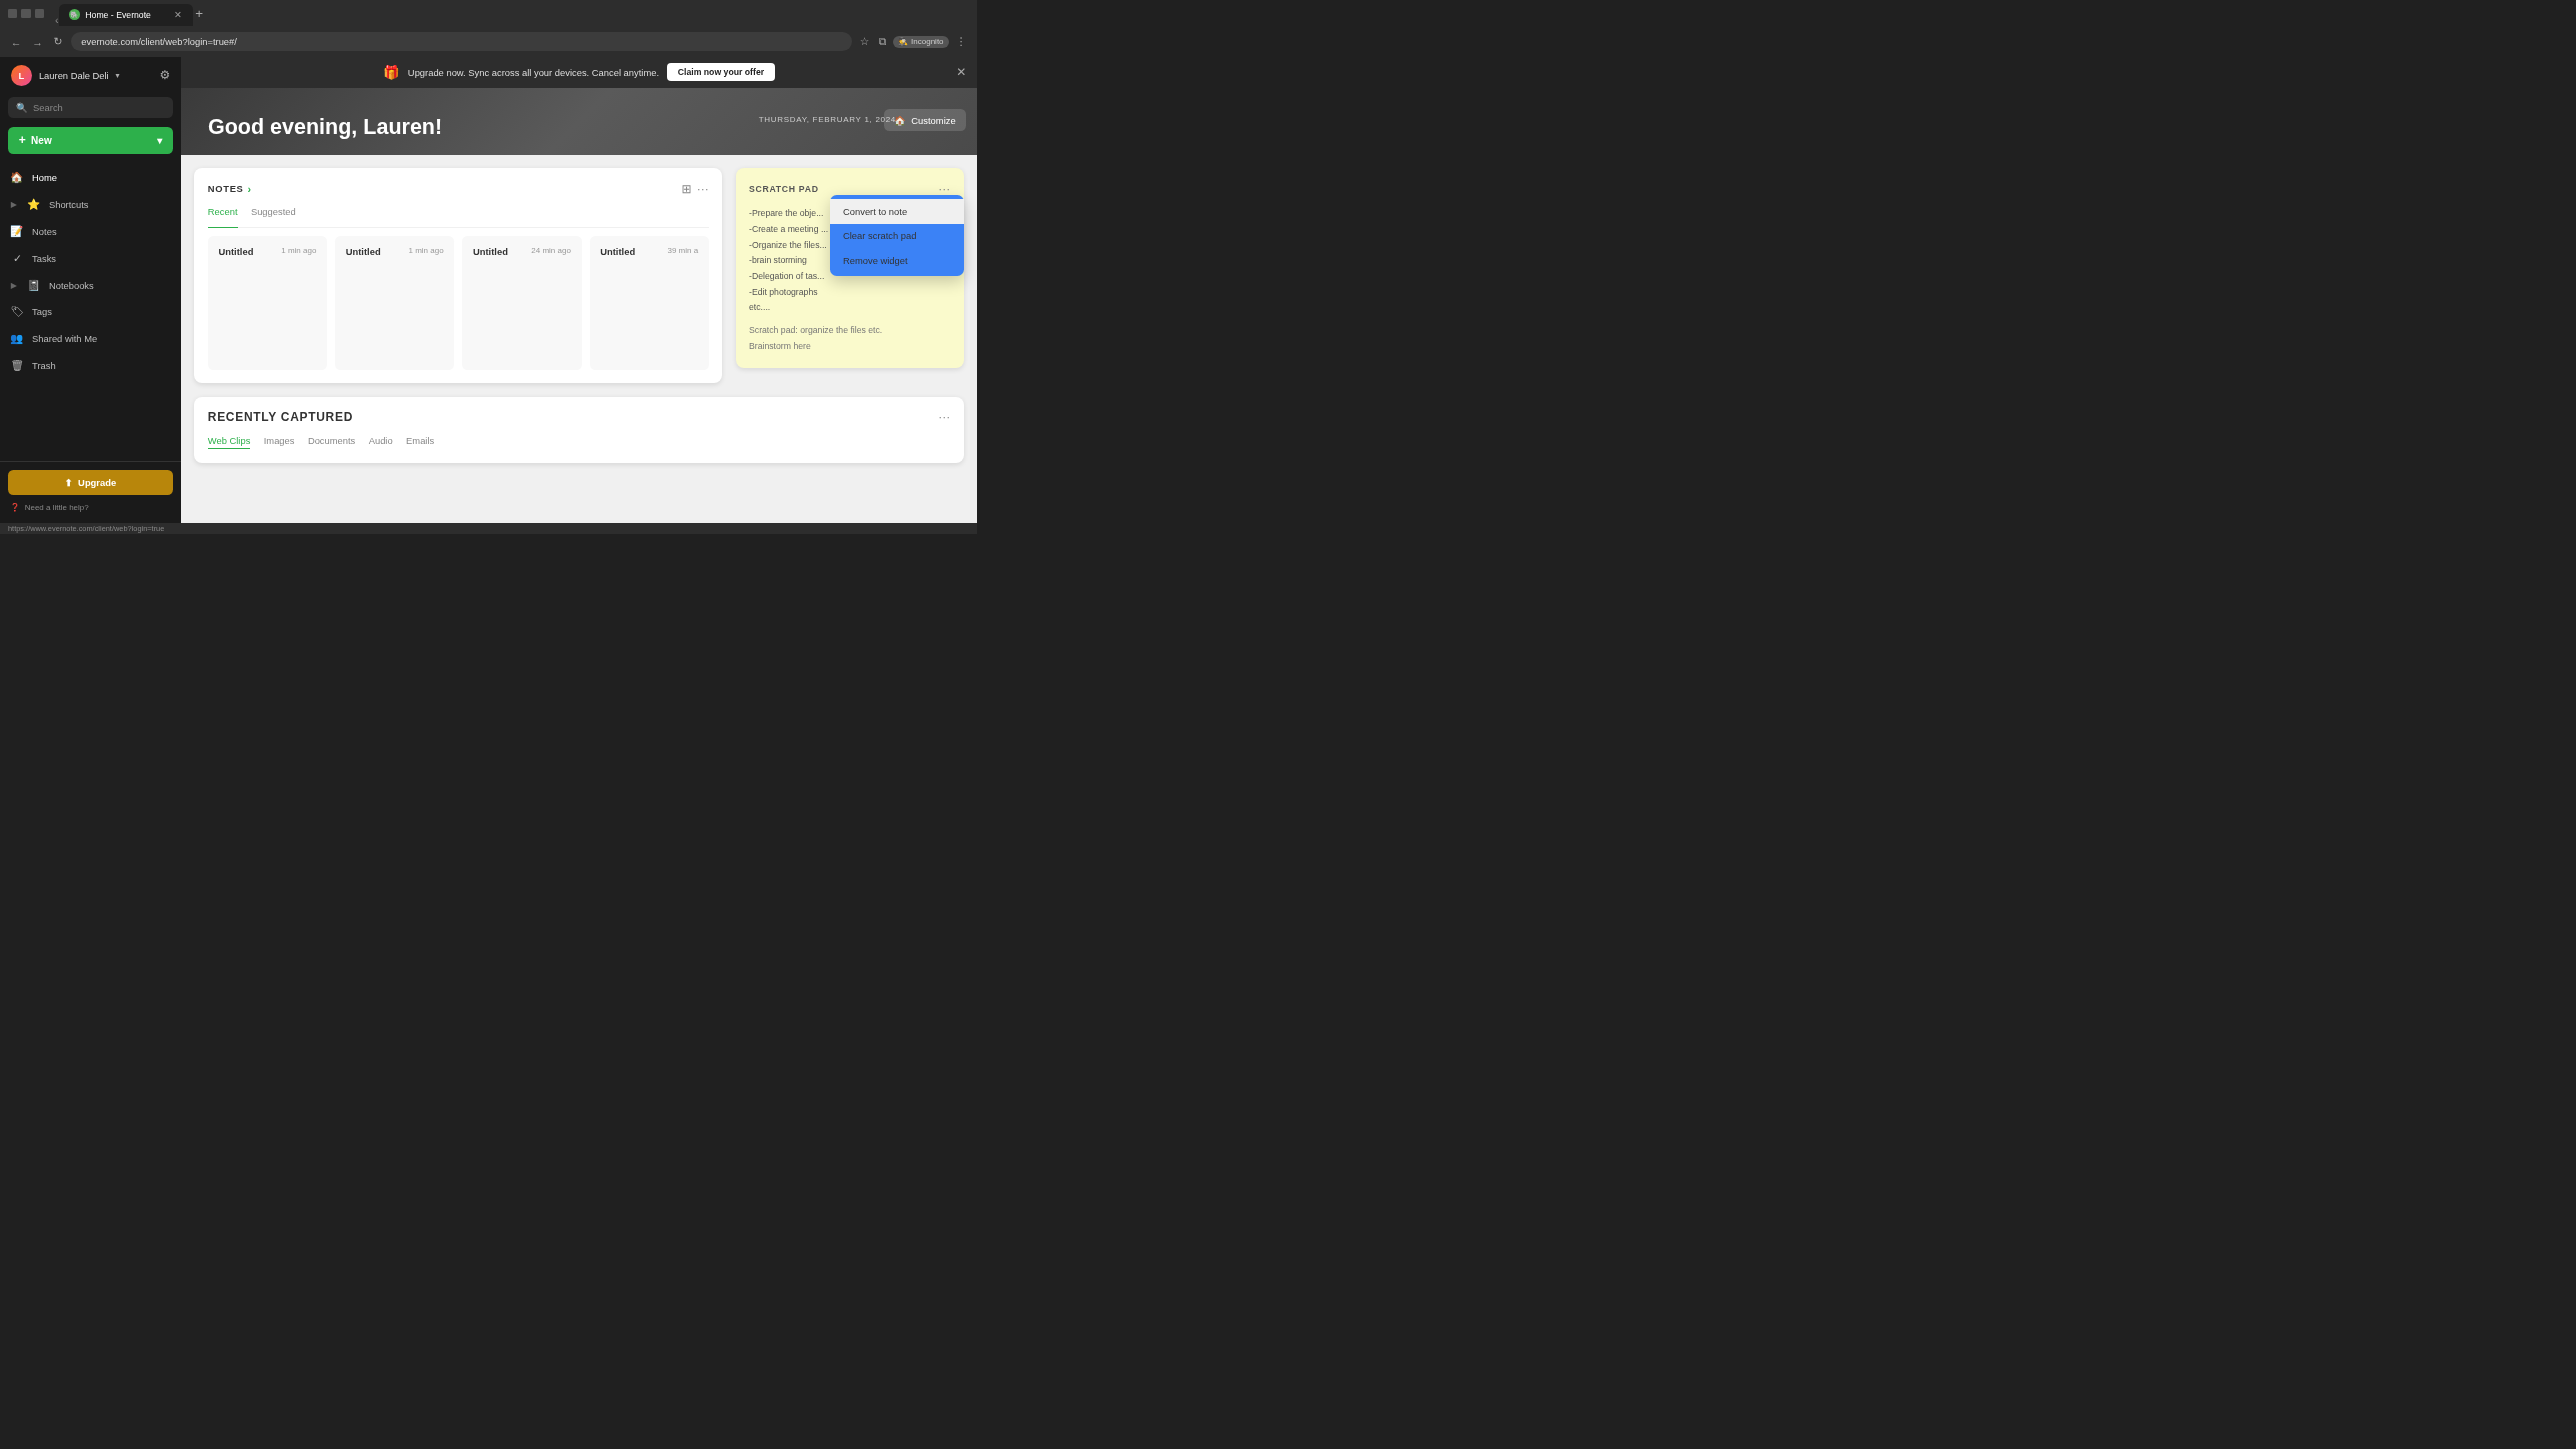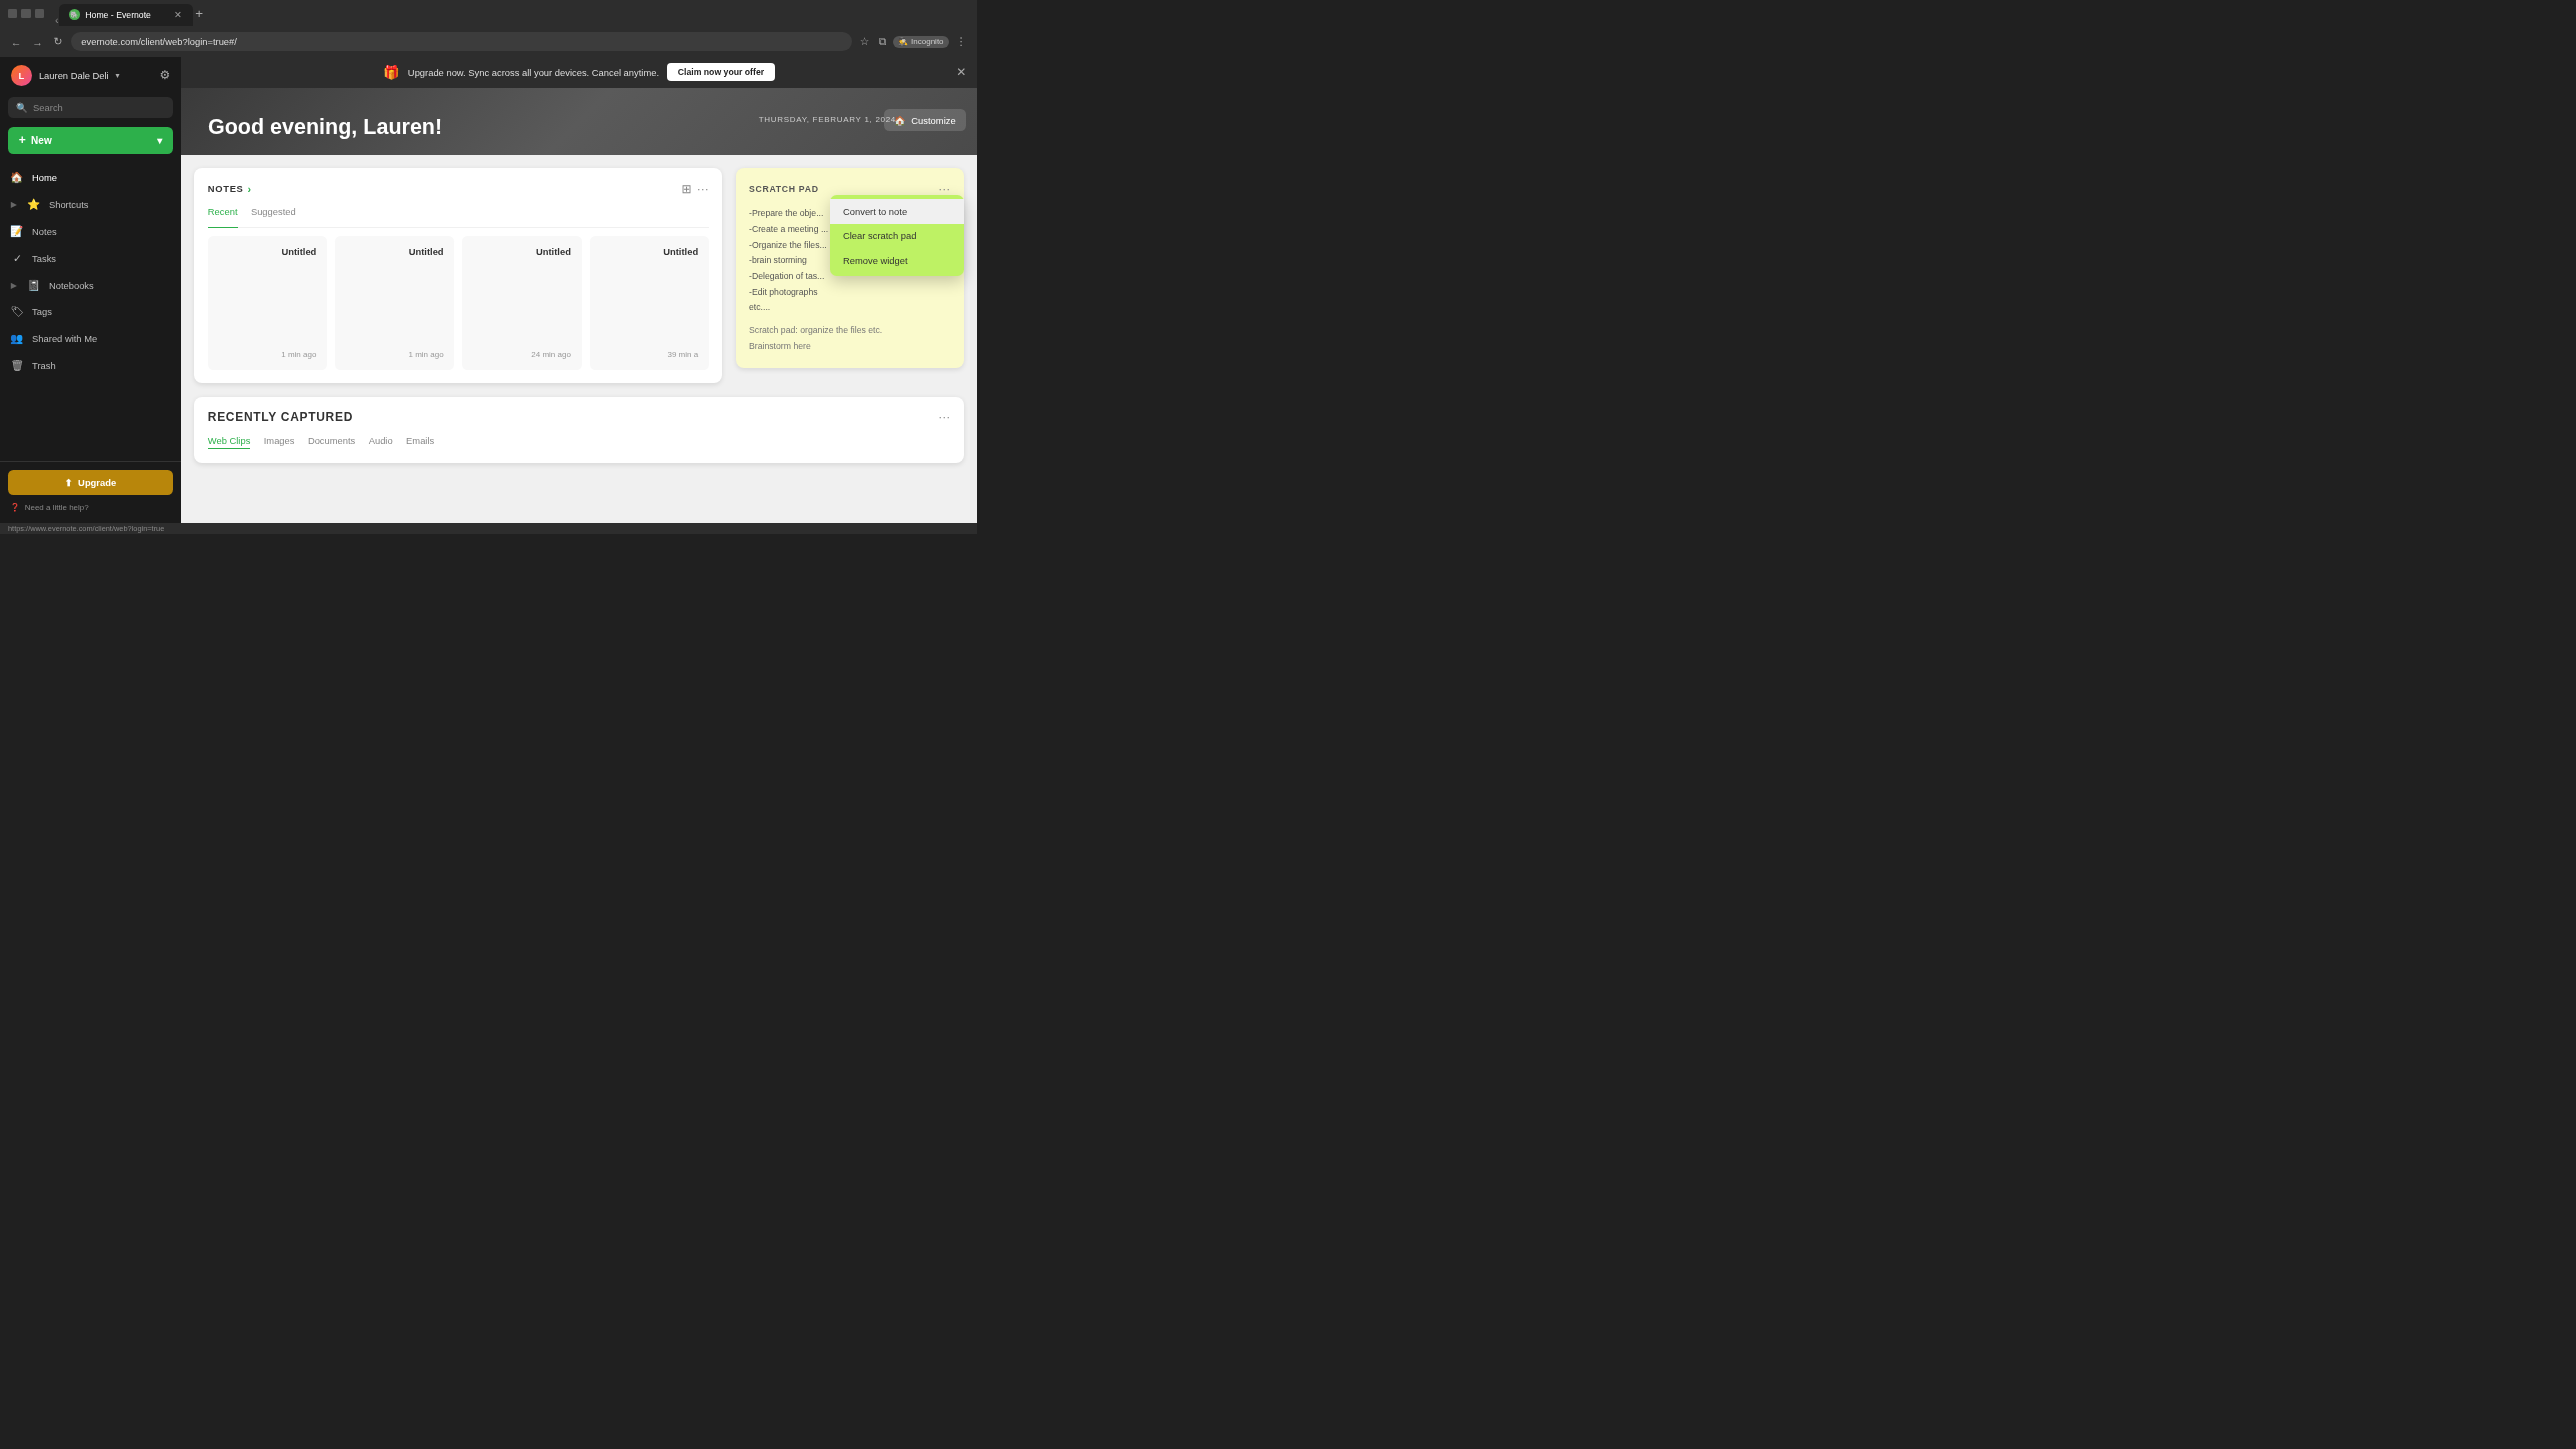--- a/index.html
+++ b/index.html
@@ -80,34 +80,34 @@
     .widget-title { font-size: 9.4px; font-weight: 700; color: #333; letter-spacing: 0.7px; display: flex; align-items: center; gap: 4px; }
     .widget-title-arrow { color: #2db04b; font-size: 10.7px; }
     .widget-actions { display: flex; gap: 5.4px; }
     .widget-action-btn { background: none; border: none; color: #888; font-size: 12px; cursor: pointer; }
 
     .tabs-row { display: flex; gap: 13.4px; margin-bottom: 8px; border-bottom: 1.3px solid #f0f0f0; padding-bottom: 5.4px; }
     .tab-item { font-size: 9.4px; color: #888; cursor: pointer; padding-bottom: 4px; }
     .tab-item.active { color: #2db04b; border-bottom: 1.3px solid #2db04b; margin-bottom: -6.7px; }
 
     .notes-grid { display: grid; grid-template-columns: repeat(4, 1fr); gap: 8px; }
-    .note-card { background: #f8f8f8; border-radius: 5.4px; padding: 10.7px; min-height: 134px; display: flex; flex-direction: column; justify-content: space-between; cursor: pointer; align-items: flex-end; }
+    .note-card { background: #f8f8f8; border-radius: 5.4px; padding: 10.7px; min-height: 134px; display: flex; flex-direction: row; justify-content: space-between; cursor: pointer; }
     .note-title { font-size: 9.4px; font-weight: 600; color: #333; }
     .note-time { font-size: 8px; color: #999; }
 
     
     .scratch-pad { width: 228px; background: #fafacc; border-radius: 8px; padding: 13.4px; box-shadow: 0 1.3px 5.4px rgba(0,0,0,0.1); position: relative; }
     .scratch-header { display: flex; align-items: center; justify-content: space-between; margin-bottom: 10.7px; }
     .scratch-title { font-size: 8.7px; font-weight: 700; color: #555; letter-spacing: 0.7px; }
     .scratch-menu-btn { background: none; border: none; color: #888; font-size: 12px; cursor: pointer; }
     .scratch-content { font-size: 8.7px; color: #555; line-height: 1.8; }
     .scratch-footer { font-size: 8.7px; color: #777; margin-top: 7px; line-height: 1.8; }
 
     
-    .context-menu { position: absolute; top: 27px; right: 0; background: #bef264; border-radius: 6.7px; box-shadow: 0 5.4px 16px rgba(0,0,0,0.2); padding: 4px 0; min-width: 134px; z-index: 100; }
+    .context-menu { position: absolute; top: 27px; right: 0; background: #3b82f6; border-radius: 6.7px; box-shadow: 0 5.4px 16px rgba(0,0,0,0.2); padding: 4px 0; min-width: 134px; z-index: 100; }
     .context-item { padding: 6.7px 13.4px; font-size: 9.4px; color: #333; cursor: pointer; }
     .context-item.hovered { background: #f0f0f0; }
 
     
     .recently-captured { margin: 0 13.4px; background: white; border-radius: 8px; padding: 13.4px; box-shadow: 0 1.3px 5.4px rgba(0,0,0,0.1); }
     .rc-header { display: flex; align-items: center; justify-content: space-between; margin-bottom: 10.7px; }
     .rc-title { font-size: 12px; font-weight: 700; color: #333; letter-spacing: 0.7px; }
     .rc-tabs { display: flex; gap: 13.4px; }
     .rc-tab { font-size: 9.4px; color: #888; cursor: pointer; padding-bottom: 2.7px; }
     .rc-tab.active { color: #2db04b; border-bottom: 1.3px solid #2db04b; }

